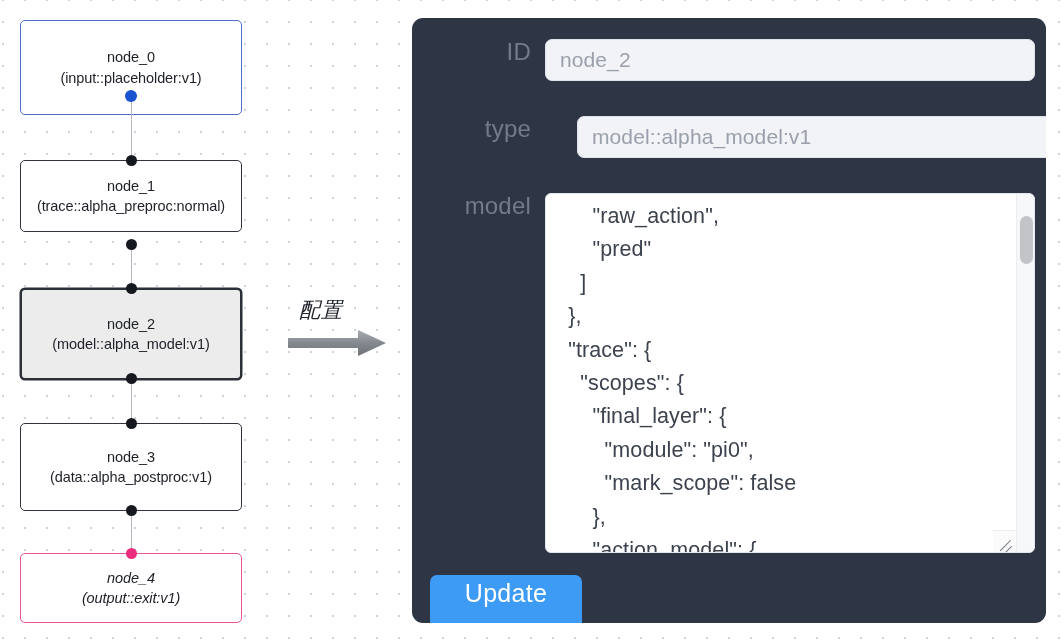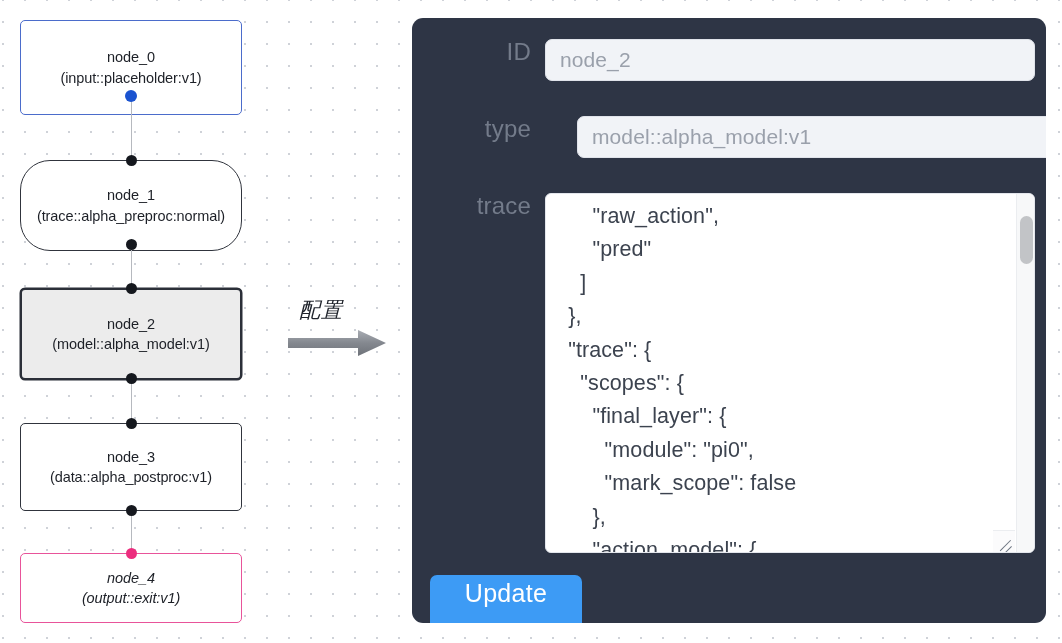--- a/index.html
+++ b/index.html
@@ -53,21 +53,21 @@
   .node.input-node  { border-color: #4b6ccb; }
   .node.output-node { border-color: #e8539a; }
   .node.selected    {
     background: #ececec;
     border-width: 2.5px;
     border-color: #2b2f38;
     box-shadow: 0 0 0 0.5px #2b2f38;
   }
 
   #n0 { top: 20px;  height: 95px; }
-  #n1 { top: 160px; height: 91px; border-radius: 30px; }
+  #n1 { top: 160px; height: 72px; }
   #n2 { top: 288px; height: 92px; }
   #n3 { top: 423px; height: 88px; }
   #n4 { top: 553px; height: 70px; font-style: italic; }
 
   
   .handle {
     position: absolute;
     width: 11px; height: 11px;
     border-radius: 50%;
     background: #15181e;
@@ -290,21 +290,21 @@
       <div class="field-label">ID</div>
       <div class="field-input">node_2</div>
     </div>
 
     <div class="field-row" id="row-type">
       <div class="field-label">type</div>
       <div class="field-input">model::alpha_model:v1</div>
     </div>
 
     <div class="field-row" id="row-config">
-      <div class="field-label">trace</div>
+      <div class="field-label">model</div>
       <div class="ta-wrap">
         <div class="ta-text">      "raw_action",
       "pred"
     ]
   },
   "trace": {
     "scopes": {
       "final_layer": {
         "module": "pi0",
         "mark_scope": false

